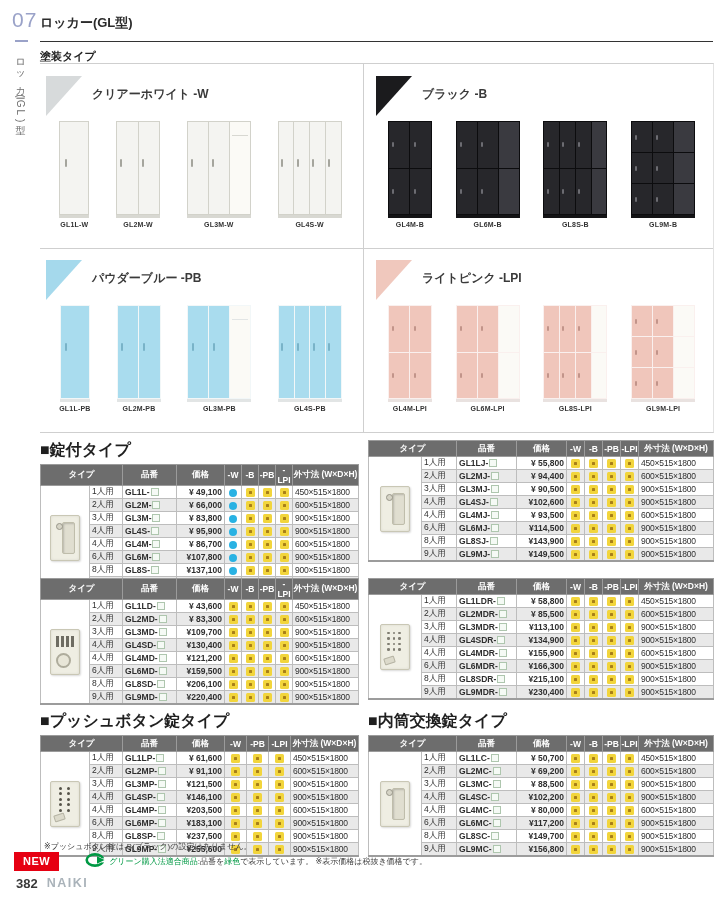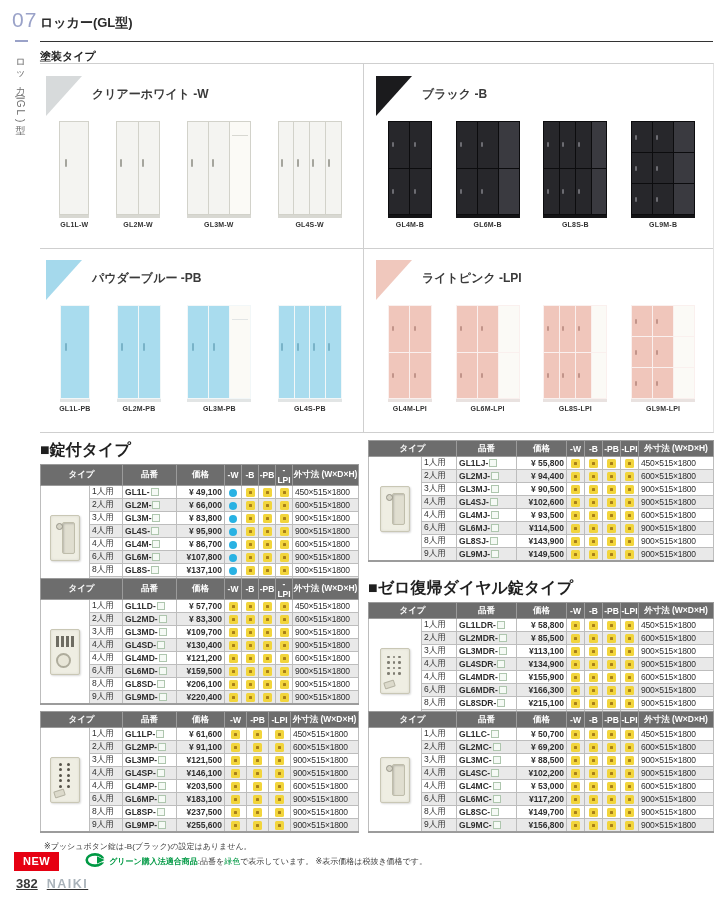--- a/index.html
+++ b/index.html
@@ -64,23 +64,23 @@
   .li-grid i{display:block;width:2.5px;height:2.5px;background:#7f7d72;border-radius:50%;}
   .li-grid2{position:absolute;left:8px;top:5px;display:grid;grid-template-columns:repeat(2,1fr);gap:2.5px 5px;}
   .li-grid2 i{display:block;width:3px;height:3px;background:#56544a;border-radius:50%;}
   .li-lever{position:absolute;left:3px;bottom:5px;width:9px;height:5px;background:#dcdacb;border:1px solid #b5b3a3;border-radius:1px;transform:rotate(-18deg);}
   
   .push-note{position:absolute;left:44px;top:841px;font-size:8px;color:#3c3c3c;}
   .legend-row{position:absolute;left:14px;top:852px;display:flex;align-items:center;}
   .new-badge{background:#e60012;color:#fff;font-weight:bold;font-size:11px;padding:3px 9px 4px;letter-spacing:0.5px;}
   .g-logo{margin-left:26px;margin-right:4px;display:inline-block;}
   .legend-text{font-size:8px;color:#3c3c3c;}
-  .green-t{color:#009944;font-weight:bold;}
+  .green-t{color:#009944;font-weight:normal;}
   .green-w{color:#009944;}
-  .page-foot{position:absolute;left:16px;top:876px;display:flex;align-items:center;gap:9px;text-decoration:underline;}
+  .page-foot{position:absolute;left:16px;top:876px;display:flex;align-items:flex-start;gap:9px;}
   .page-no{font-size:13px;font-weight:bold;color:#3a3a3a;}
   .brand{font-size:12.5px;color:#aab3ba;letter-spacing:1.5px;font-weight:bold;}
 </style>
 </head>
 <body>
 
 <div class="side-num">07</div>
 <div class="side-dash"></div>
 <div class="side-vtitle">ロッカー(GL型)</div>
 
@@ -768,21 +768,21 @@
                   <b></b>
                   <b></b>
                   <b></b>
                   <b></b>
                 </div>
                 <div class="li-knob"></div>
               </div>
             </td>
             <td class="person">1人用</td>
             <td class="code">GL1LD-<span class="code-sq"></span></td>
-            <td class="price">¥ 57,700</td>
+            <td class="price">¥ 43,600</td>
             <td class="mk"><span class="mark-yellow">
                 <i></i>
               </span></td>
             <td class="mk"><span class="mark-yellow">
                 <i></i>
               </span></td>
             <td class="mk"><span class="mark-yellow">
                 <i></i>
               </span></td>
             <td class="mk"><span class="mark-yellow">
@@ -913,21 +913,20 @@
               </span></td>
             <td class="mk"><span class="mark-yellow">
                 <i></i>
               </span></td>
             <td class="size">900×515×1800</td>
           </tr>
         </tbody>
       </table>
     </div>
     <div class="tbl-block" style="left: 368px; top: 578px; width: 345px;">
-      <div class="tbl-title">■ゼロ復帰ダイヤル錠タイプ</div>
       <table class="ptable" style="width: 345px;">
         <colgroup>
           <col style="width: 53px;">
           <col style="width: 35px;">
           <col style="width: 60px;">
           <col style="width: 50px;">
           <col style="width: 18px;">
           <col style="width: 18px;">
           <col style="width: 18px;">
           <col style="width: 18px;">
@@ -1106,20 +1105,21 @@
               </span></td>
             <td class="mk"><span class="mark-yellow">
                 <i></i>
               </span></td>
             <td class="size">900×515×1800</td>
           </tr>
         </tbody>
       </table>
     </div>
     <div class="tbl-block" style="left: 40px; top: 711px; width: 318px;">
+      <div class="tbl-title">■プッシュボタン錠タイプ</div>
       <table class="ptable" style="width: 318px;">
         <colgroup>
           <col style="width: 49px;">
           <col style="width: 33px;">
           <col style="width: 54px;">
           <col style="width: 48px;">
           <col style="width: 22px;">
           <col style="width: 22px;">
           <col style="width: 22px;">
           <col style="width: 68px;">
@@ -1270,20 +1270,21 @@
               </span></td>
             <td class="mk"><span class="mark-yellow">
                 <i></i>
               </span></td>
             <td class="size">900×515×1800</td>
           </tr>
         </tbody>
       </table>
     </div>
     <div class="tbl-block" style="left: 368px; top: 711px; width: 345px;">
+      <div class="tbl-title">■内筒交換錠タイプ</div>
       <table class="ptable" style="width: 345px;">
         <colgroup>
           <col style="width: 53px;">
           <col style="width: 35px;">
           <col style="width: 60px;">
           <col style="width: 50px;">
           <col style="width: 18px;">
           <col style="width: 18px;">
           <col style="width: 18px;">
           <col style="width: 18px;">
@@ -1376,21 +1377,21 @@
                 <i></i>
               </span></td>
             <td class="mk"><span class="mark-yellow">
                 <i></i>
               </span></td>
             <td class="size">900×515×1800</td>
           </tr>
           <tr>
             <td class="person">4人用</td>
             <td class="code">GL4MC-<span class="code-sq"></span></td>
-            <td class="price">¥ 53,000</td>
+            <td class="price">¥ 80,000</td>
             <td class="mk"><span class="mark-yellow">
                 <i></i>
               </span></td>
             <td class="mk"><span class="mark-yellow">
                 <i></i>
               </span></td>
             <td class="mk"><span class="mark-yellow">
                 <i></i>
               </span></td>
             <td class="mk"><span class="mark-yellow">

